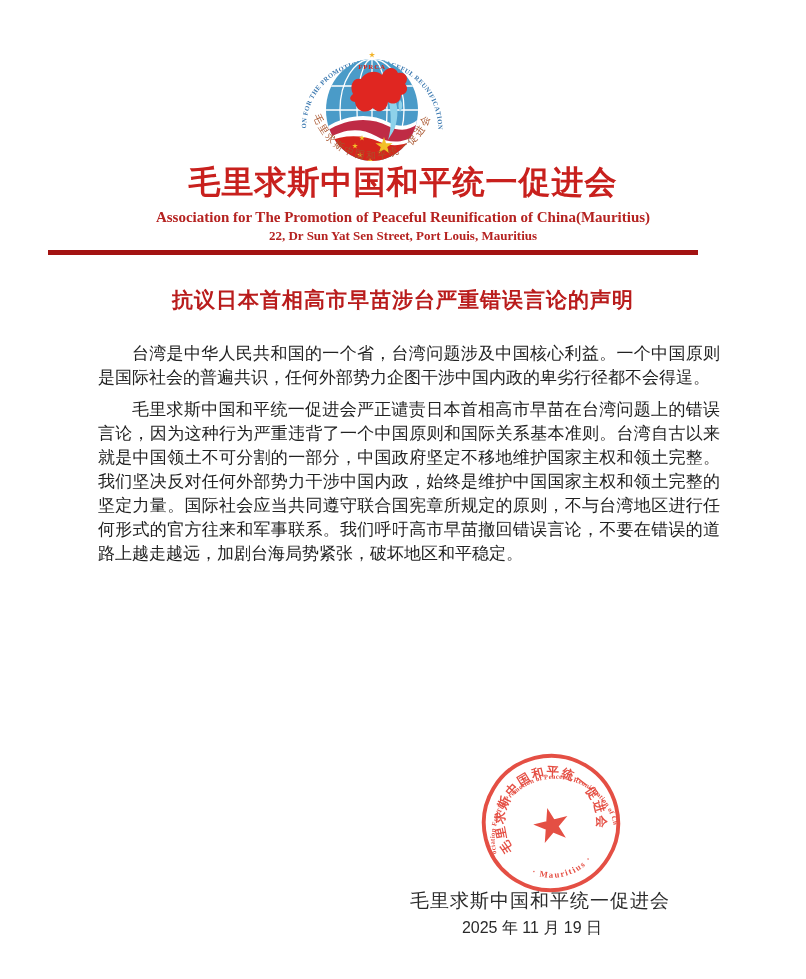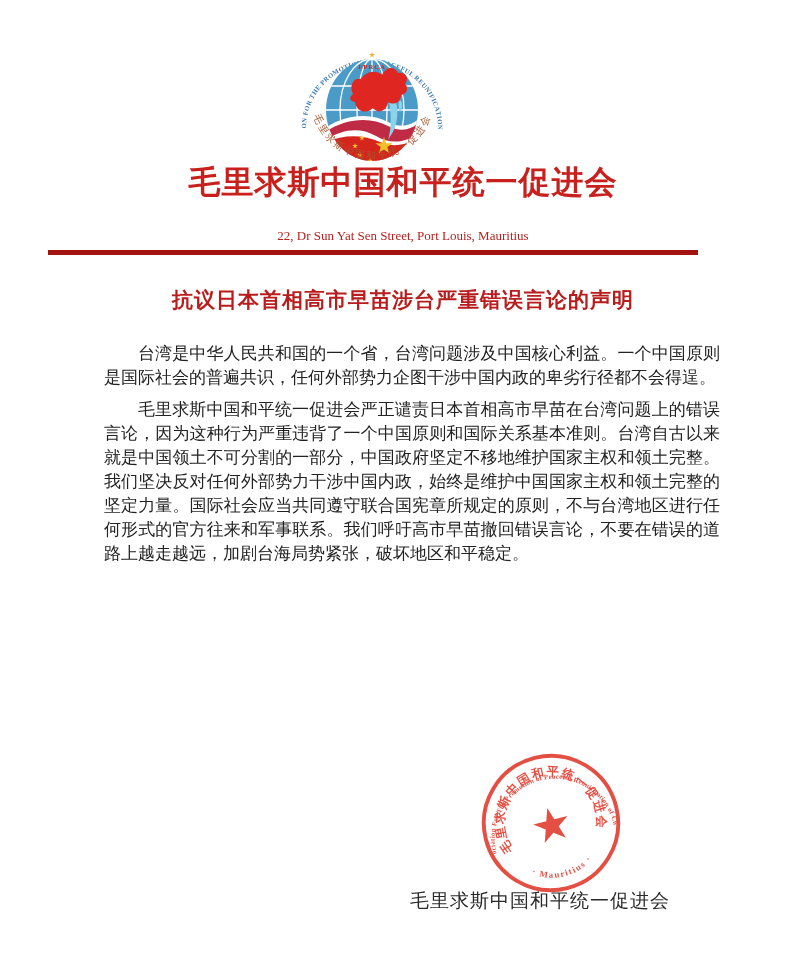--- a/index.html
+++ b/index.html
@@ -20,40 +20,40 @@
     font-weight:700;font-size:32px;line-height:36px;
     color:#c8201d;letter-spacing:1px;
   }
   .org-en{
     position:absolute;left:0;right:0;top:208px;
     text-align:center;font-weight:700;font-size:15px;line-height:18px;
     color:#b52220;
   }
   .org-addr{
     position:absolute;left:0;right:0;top:228px;
-    text-align:center;font-weight:400;font-size:13px;line-height:16px;
+    text-align:center;font-weight:700;font-size:13px;line-height:16px;
     color:#b52220;
   }
   .rule{
     position:absolute;left:48px;top:250px;width:650px;height:5px;
     background:#a31312;
   }
   
   .doc-title{
     position:absolute;left:0;right:0;top:286px;
     text-align:center;
     font-size:21px;font-weight:700;color:#b91c1c;letter-spacing:1px;
   }
   .body-text{
     position:absolute;left:98px;top:342px;width:622px;
     font-size:17px;line-height:24px;color:#222222;
     text-align:justify;
   }
   .body-text p{
-    margin:0 0 8px 6px;
+    margin:0 0 8px 0;
     text-indent:2em;
   }
   
   .seal{position:absolute;left:478px;top:750px;width:146px;height:146px;opacity:.9;}
   .sig-org{
     position:absolute;left:400px;top:888px;width:280px;
     text-align:center;font-size:19px;color:#2a2a2a;letter-spacing:1px;
   }
   .sig-date{
     position:absolute;left:407px;top:918px;width:250px;
@@ -117,20 +117,21 @@
 
     <use href="#lg-star" transform="translate(76,33) scale(3.2)" fill="#f2b429"></use>
     <text class="logo-acronym" x="76" y="47" text-anchor="middle">FPRCA</text>
 
     <text class="logo-arc-cn">
       <textPath href="#lg-arc-bot" startOffset="50%" text-anchor="middle">毛里求斯中国和平统一促进会</textPath>
     </text>
   </svg>
 
   <div class="org-cn">毛里求斯中国和平统一促进会</div>
+  <div class="org-en">Association for The Promotion of Peaceful Reunification of China(Mauritius)</div>
   <div class="org-addr">22, Dr Sun Yat Sen Street, Port Louis, Mauritius</div>
   <div class="rule"></div>
 
   <div class="doc-title">抗议日本首相高市早苗涉台严重错误言论的声明</div>
 
   <div class="body-text">
     <p>台湾是中华人民共和国的一个省，台湾问题涉及中国核心利益。一个中国原则是国际社会的普遍共识，任何外部势力企图干涉中国内政的卑劣行径都不会得逞。</p>
     <p>毛里求斯中国和平统一促进会严正谴责日本首相高市早苗在台湾问题上的错误言论，因为这种行为严重违背了一个中国原则和国际关系基本准则。台湾自古以来就是中国领土不可分割的一部分，中国政府坚定不移地维护国家主权和领土完整。我们坚决反对任何外部势力干涉中国内政，始终是维护中国国家主权和领土完整的坚定力量。国际社会应当共同遵守联合国宪章所规定的原则，不与台湾地区进行任何形式的官方往来和军事联系。我们呼吁高市早苗撤回错误言论，不要在错误的道路上越走越远，加剧台海局势紧张，破坏地区和平稳定。</p>
   </div>
 
@@ -150,14 +151,15 @@
         <textPath href="#seal-arc-mu-p" startOffset="50%" text-anchor="middle">· Mauritius ·</textPath>
       </text>
       <text class="seal-arc-cn">
         <textPath href="#seal-arc-cn-p" startOffset="50%" text-anchor="middle">毛里求斯中国和平统一促进会</textPath>
       </text>
       <use href="#seal-star" transform="translate(75,78) scale(19)" fill="#e23c30"></use>
     </g>
   </svg>
 
   <div class="sig-org">毛里求斯中国和平统一促进会</div>
+  <div class="sig-date">2025 年 11 月 19 日</div>
 
 </div>
 
 </body></html>

